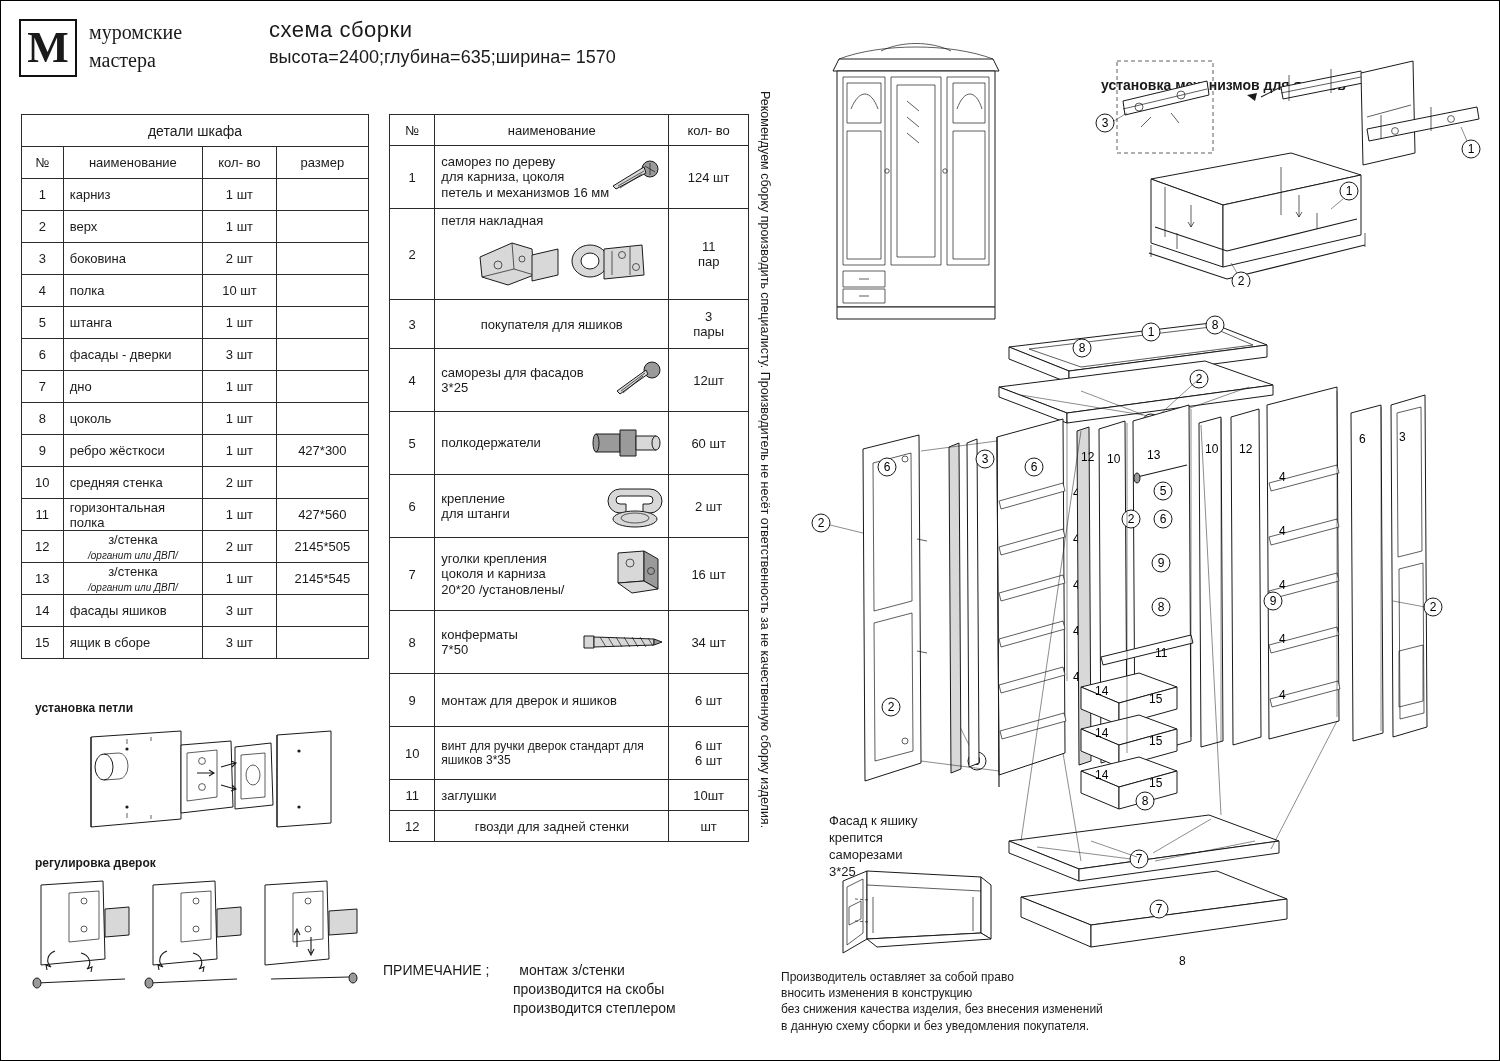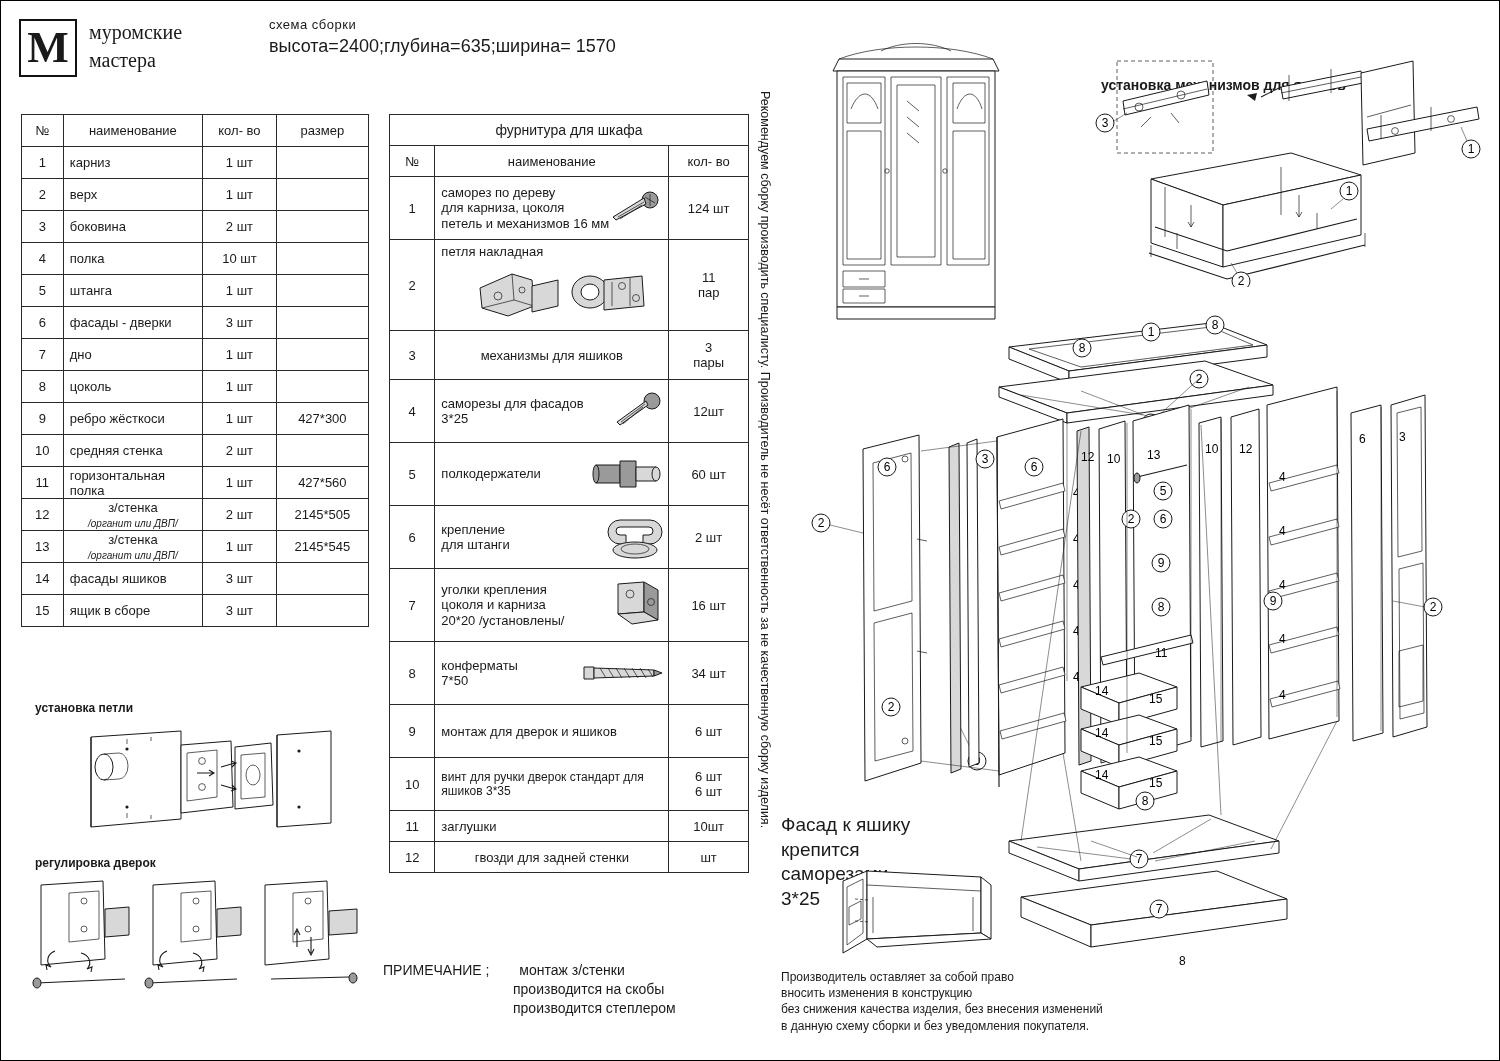--- a/index.html
+++ b/index.html
@@ -7,21 +7,21 @@
   .page{position:absolute;left:0;top:0;width:1500px;height:1061px;border:1px solid #000;box-sizing:border-box;}
 
   
   .logo{position:absolute;left:18px;top:14px;width:230px;height:66px;}
   .logo .mark{position:absolute;left:0;top:4px;width:58px;height:58px;border:2px solid #111;box-sizing:border-box;}
   .logo .mark .m{position:absolute;left:0;top:0;width:100%;height:100%;font-size:44px;line-height:54px;text-align:center;font-family:"Liberation Serif",serif;font-weight:bold;}
   .logo .t1{position:absolute;left:70px;top:6px;font-size:20px;font-family:"Liberation Serif",serif;}
   .logo .t2{position:absolute;left:70px;top:34px;font-size:20px;font-family:"Liberation Serif",serif;}
 
   .head-title{position:absolute;left:268px;top:16px;width:520px;}
-  .head-title .l1{font-size:13px;letter-spacing:.5px;}
+  .head-title .l1{font-size:22px;letter-spacing:.5px;}
   .head-title .l2{font-size:23px;font-weight:bold;margin-top:4px;letter-spacing:1px;}
   .head-title .l2 .sub{font-weight:normal;font-size:17px;margin-left:54px;}
   .head-title .l3{font-size:18px;margin-top:4px;}
 
   
   table{border-collapse:collapse;font-size:13px;}
   .tbl td,.tbl th{border:1px solid #2a2a2a;padding:0 6px;vertical-align:middle;}
   .tbl .cap{text-align:center;font-size:14px;height:26px;}
   .tbl .hd{text-align:center;height:26px;font-size:13px;}
 
@@ -46,21 +46,21 @@
 
   
   .sect-cap{position:absolute;font-size:12px;font-weight:bold;}
   #cap-hinge{left:34px;top:700px;}
   #cap-adjust{left:34px;top:855px;}
   #cap-drawer-mech{left:1100px;top:32px;font-size:14px;margin-top:44px;}
 
   .note-block{position:absolute;font-size:14px;line-height:1.35;}
   #note-primech{left:382px;top:960px;}
   #note-primech .ind{margin-left:130px;}
-  #note-facade{left:780px;top:812px;font-size:19px;line-height:1.3;}
+  #note-facade{left:828px;top:812px;font-size:13px;line-height:1.3;}
   #note-maker{left:780px;top:968px;font-size:12px;line-height:1.35;}
 
   .vert-note{position:absolute;left:771px;top:90px;width:420px;transform:rotate(90deg);transform-origin:0 0;font-size:12.5px;white-space:nowrap;}
 
   
   svg{display:block;}
   .d{position:absolute;}
   .ln{fill:none;stroke:#1a1a1a;stroke-width:1.1;}
   .ln-t{fill:none;stroke:#1a1a1a;stroke-width:.7;}
   .fillg{fill:#d8d8d8;stroke:#1a1a1a;stroke-width:1;}
@@ -83,20 +83,23 @@
     <div class="t2">мастера</div>
   </div>
 
   <div class="head-title">
     <div class="l1">схема сборки</div>
     <div class="l3">высота=2400;глубина=635;ширина= 1570</div>
   </div>
 
   <table class="tbl" id="parts-table">
     <tbody>
+        <tr>
+      <td class="cap" colspan="4">детали шкафа</td>
+    </tr>
     <tr>
       <td class="hd c-num">№</td>
       <td class="hd c-name">наименование</td>
       <td class="hd c-qty">кол- во</td>
       <td class="hd c-size">размер</td>
     </tr>
     <tr>
           <td class="c-num">1</td>
           <td class="c-name">карниз</td>
           <td class="c-qty">1 шт</td>
@@ -193,23 +196,20 @@
           <td class="c-num">15</td>
           <td class="c-name">ящик в сборе</td>
           <td class="c-qty">3 шт</td>
           <td class="c-size"></td>
         </tr>
   </tbody>
     </table>
 
   <table class="tbl" id="hw-table">
     <tbody>
-        <tr>
-      <td class="cap" colspan="3">фурнитура для шкафа</td>
-    </tr>
     <tr>
       <td class="hd c-num">№</td>
       <td class="hd c-name">наименование</td>
       <td class="hd c-qty">кол- во</td>
     </tr>
 
     <tr>
       <td class="c-num tall">1</td>
       <td class="c-name tall hw-name">
         <span class="txt">саморез по дереву</span>
@@ -248,21 +248,21 @@
         </span>
       </td>
       <td class="c-qty" style="height:86px">
         <div>11</div>
         <div>пар</div>
       </td>
     </tr>
 
     <tr>
       <td class="c-num" style="height:48px">3</td>
-      <td class="c-name" style="height:48px;text-align:center">механизмы для яшиков</td>
+      <td class="c-name" style="height:48px;text-align:center">покупателя для яшиков</td>
       <td class="c-qty" style="height:48px">
         <div>3</div>
         <div>пары</div>
       </td>
     </tr>
 
     <tr>
       <td class="c-num tall">4</td>
       <td class="c-name tall hw-name">
         <span class="txt">саморезы для фасадов</span>

